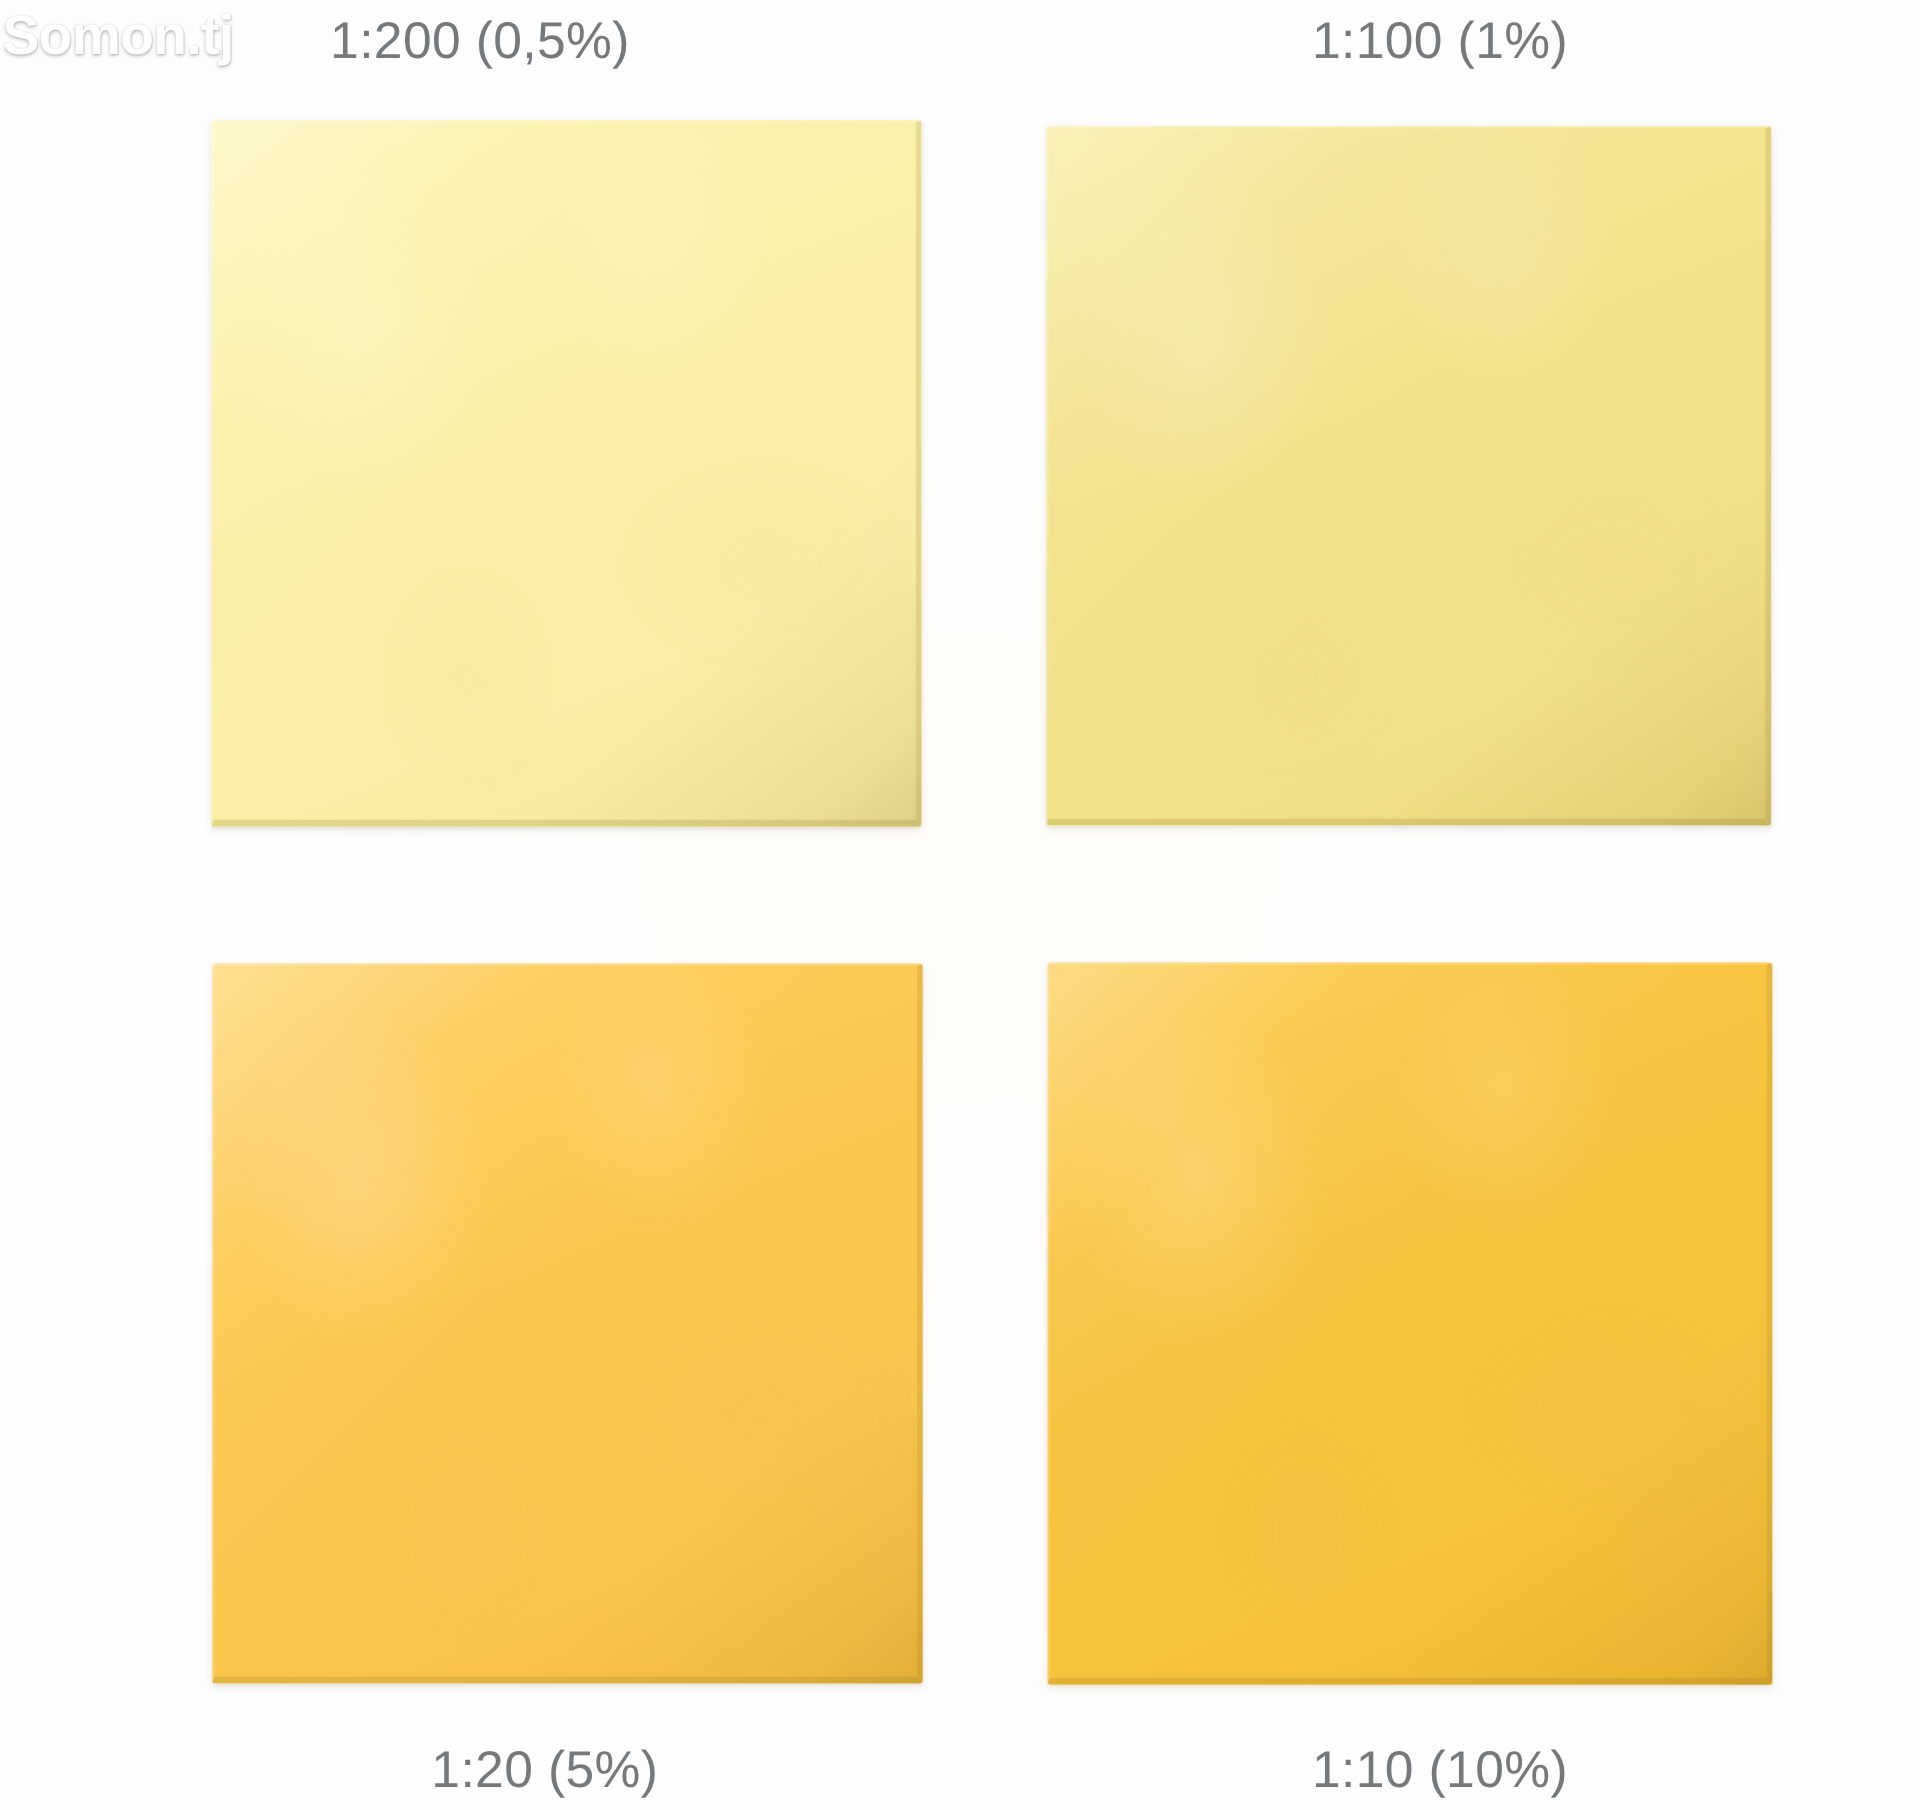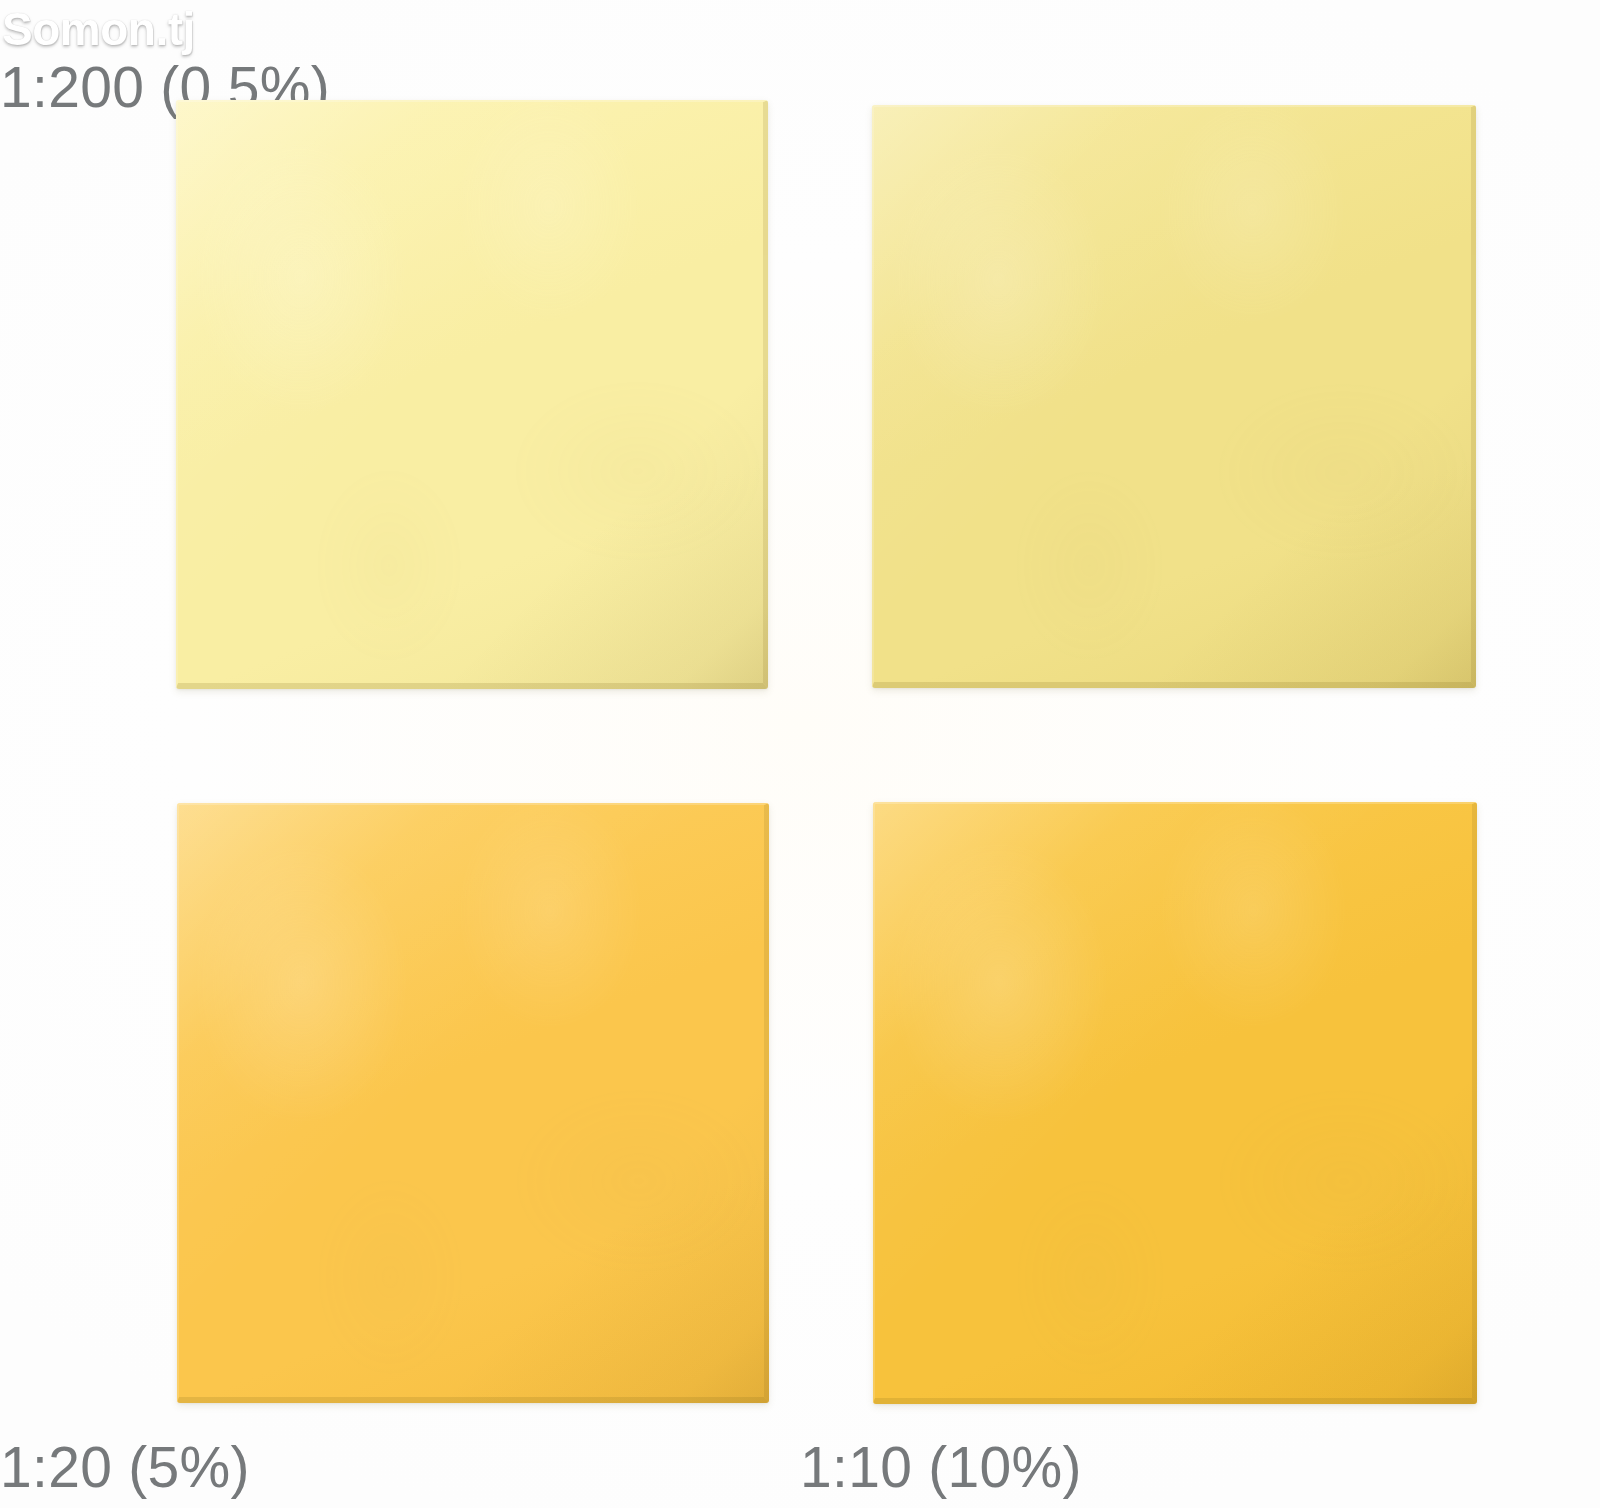--- a/index.html
+++ b/index.html
@@ -49,27 +49,26 @@
     inset: 0;
   }
 
   .cell {
     position: absolute;
   }
 
   .caption {
     position: absolute;
     width: 100%;
-    text-align: left;
-    font-size: 57px;
+    text-align: center;
+    font-size: 43px;
     font-weight: 400;
     color: #76797b;
     letter-spacing: 0.3px;
     white-space: nowrap;
-    margin-top: 44px;
   }
   .caption.top    { top: 10px; }
   .caption.bottom { bottom: 8px; }
 
   
   .swatch {
     position: absolute;
     border-radius: 3px;
     box-shadow:
       0 3px 7px rgba(150,140,105,0.16),
@@ -129,26 +128,27 @@
 <div id="grid">
 
   <div class="cell" style="left:0px; top:0px; width:800px; height:754px;">
     <div class="caption top" style="color: rgb(118, 121, 123);">1:200 (0,5%)</div>
     <div class="swatch" id="sw0" style="left: 176px; top: 100px; width: 592px; height: 589px; background: linear-gradient(158deg, rgb(253, 244, 180) 0%, rgb(249, 238, 163) 45%, rgb(249, 238, 163) 72%, rgb(242, 230, 152) 100%);">
       <div class="texture"></div>
     </div>
   </div>
 
   <div class="cell" style="left:800px; top:0px; width:800px; height:754px;">
+    <div class="caption top" style="color: rgb(118, 121, 123);">1:100 (1%)</div>
     <div class="swatch" id="sw1" style="left: 72px; top: 105px; width: 604px; height: 583px; background: linear-gradient(158deg, rgb(246, 233, 154) 0%, rgb(241, 225, 137) 45%, rgb(241, 225, 137) 72%, rgb(233, 216, 124) 100%);">
       <div class="texture"></div>
     </div>
   </div>
 
-  <div class="cell" style="left:0px; top:754px; width:800px; height:754px;">
+  <div class="cell" style="left:0px; top:754px; width:800px; height:754px;padding-left:36px;">
     <div class="swatch" id="sw2" style="left: 177px; top: 49px; width: 592px; height: 600px; background: linear-gradient(158deg, rgb(253, 208, 98) 0%, rgb(251, 198, 76) 45%, rgb(251, 198, 76) 72%, rgb(246, 189, 63) 100%);">
       <div class="texture"></div>
     </div>
     <div class="caption bottom" style="color: rgb(118, 121, 123);">1:20 (5%)</div>
   </div>
 
   <div class="cell" style="left:800px; top:754px; width:800px; height:754px;">
     <div class="swatch" id="sw3" style="left: 73px; top: 48px; width: 604px; height: 602px; background: linear-gradient(158deg, rgb(251, 203, 78) 0%, rgb(247, 194, 60) 45%, rgb(247, 194, 60) 72%, rgb(242, 185, 48) 100%);">
       <div class="texture"></div>
     </div>

